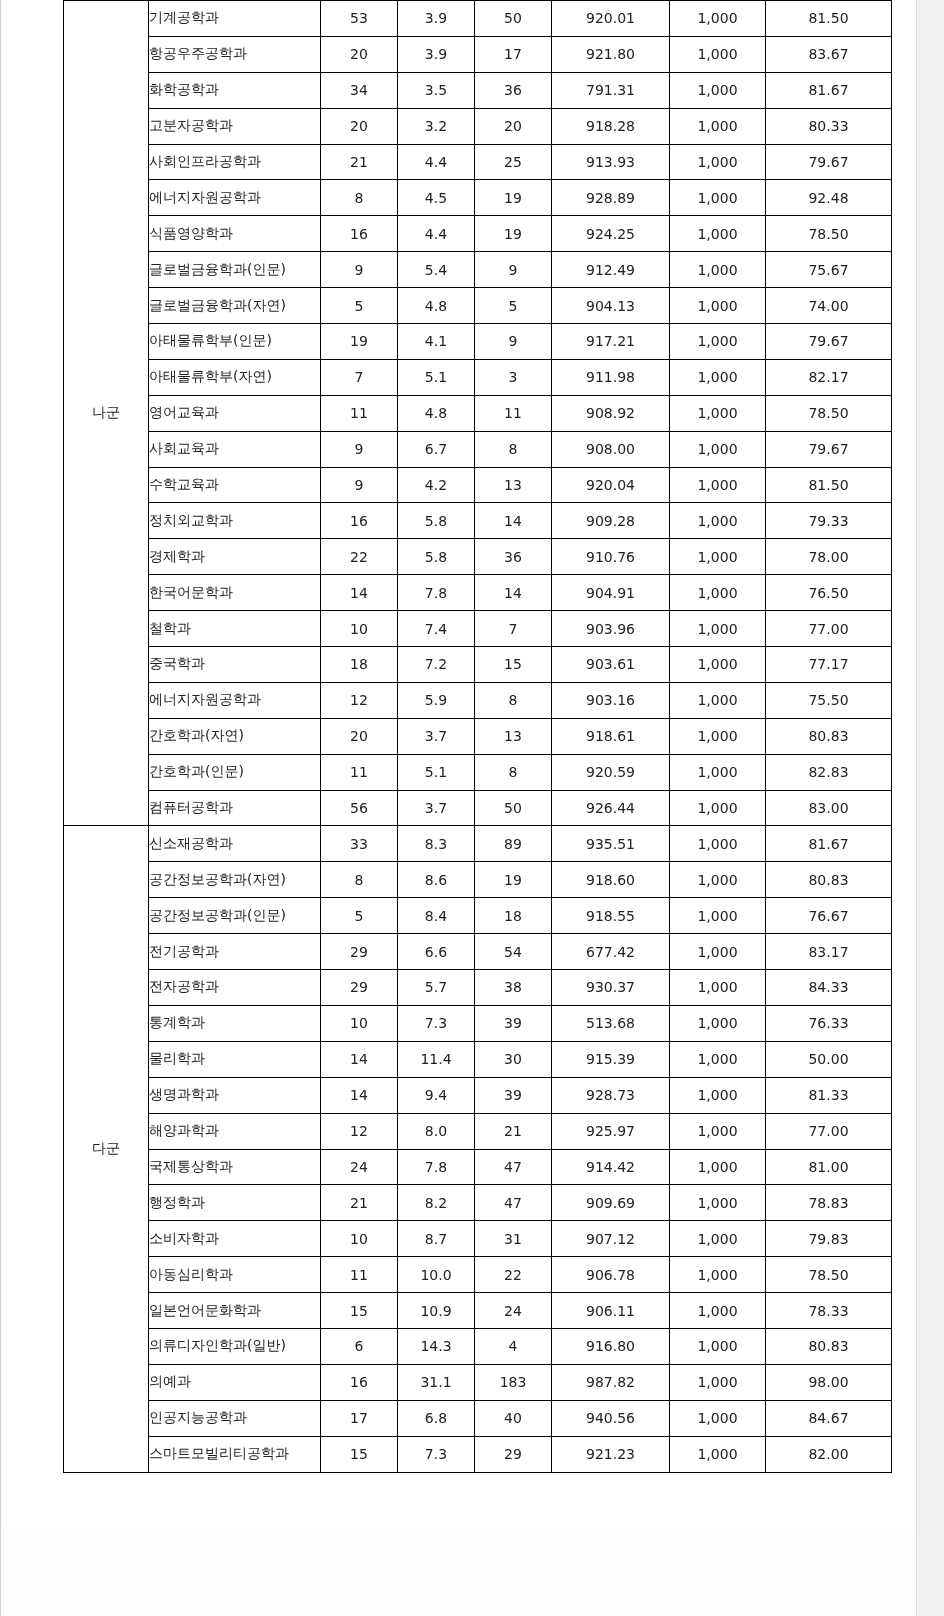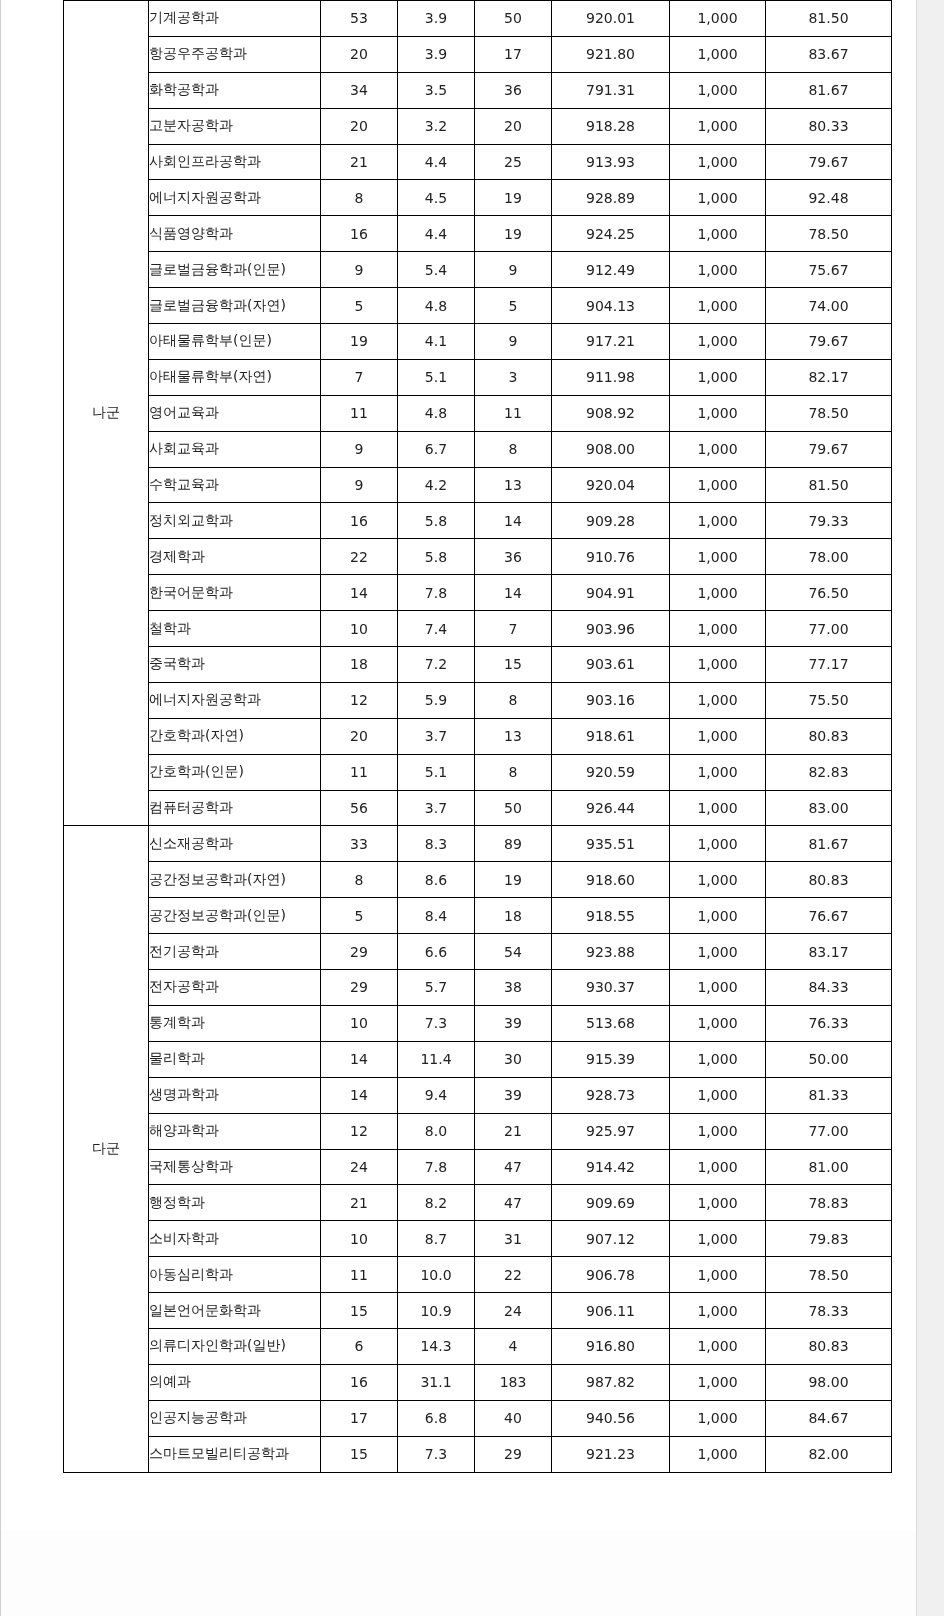--- a/index.html
+++ b/index.html
@@ -281,21 +281,21 @@
           <td>18</td>
           <td>918.55</td>
           <td>1,000</td>
           <td>76.67</td>
         </tr>
         <tr>
           <td class="name">전기공학과</td>
           <td>29</td>
           <td>6.6</td>
           <td>54</td>
-          <td>923.88</td>
+          <td>677.42</td>
           <td>1,000</td>
           <td>83.17</td>
         </tr>
         <tr>
           <td class="name">전자공학과</td>
           <td>29</td>
           <td>5.7</td>
           <td>38</td>
           <td>930.37</td>
           <td>1,000</td>

